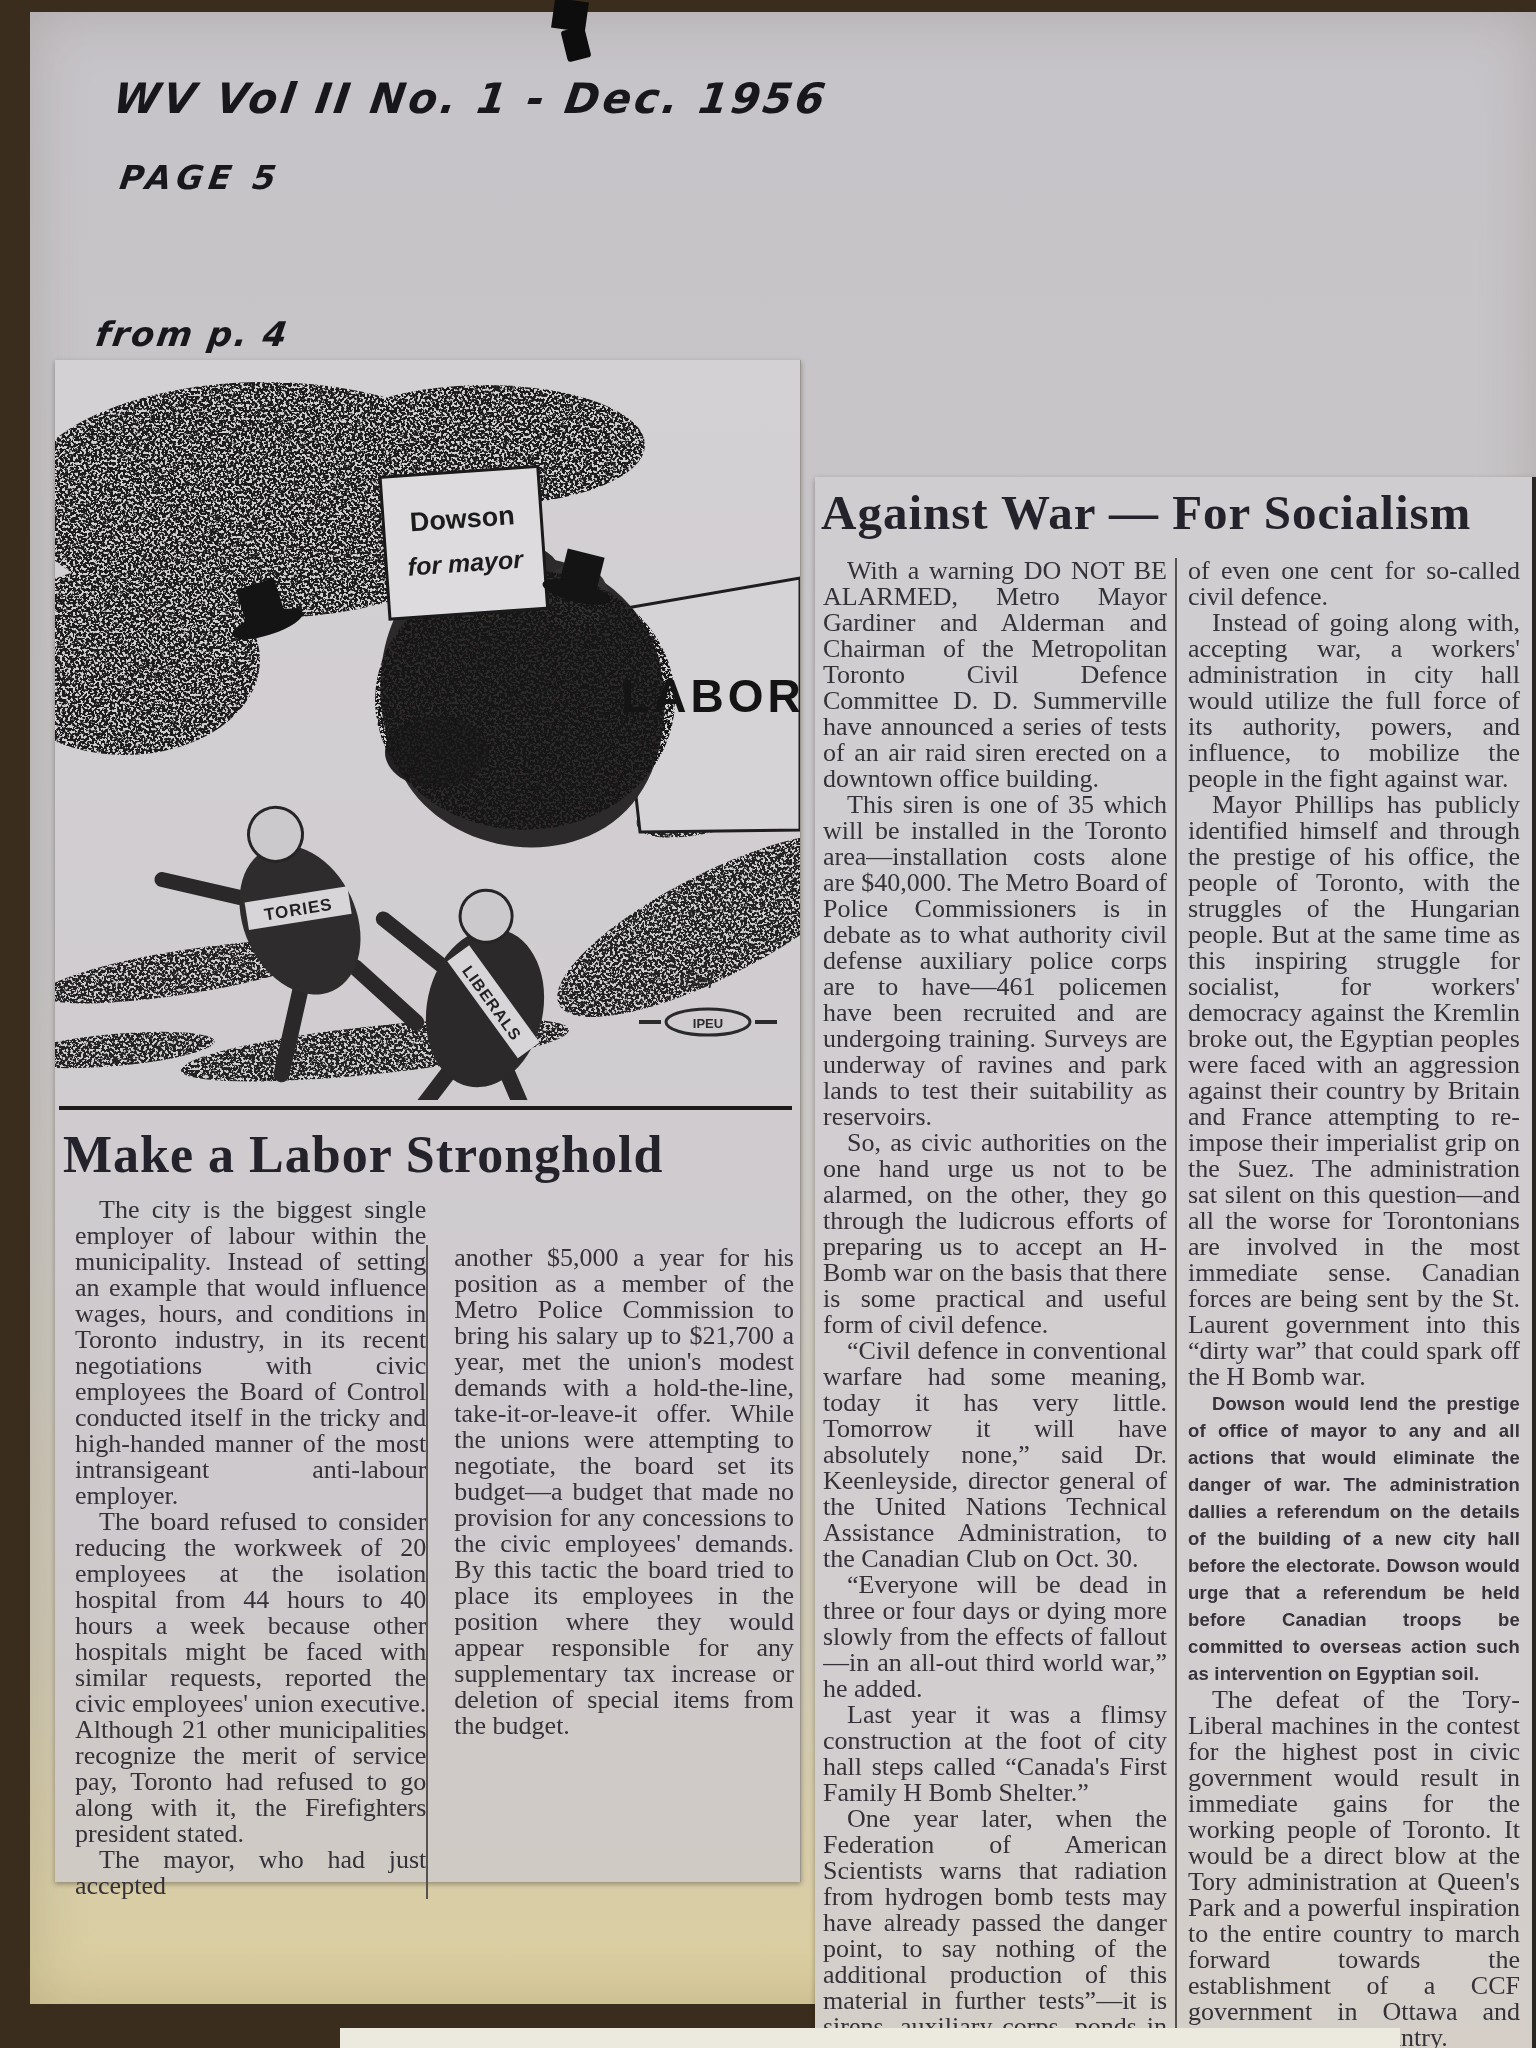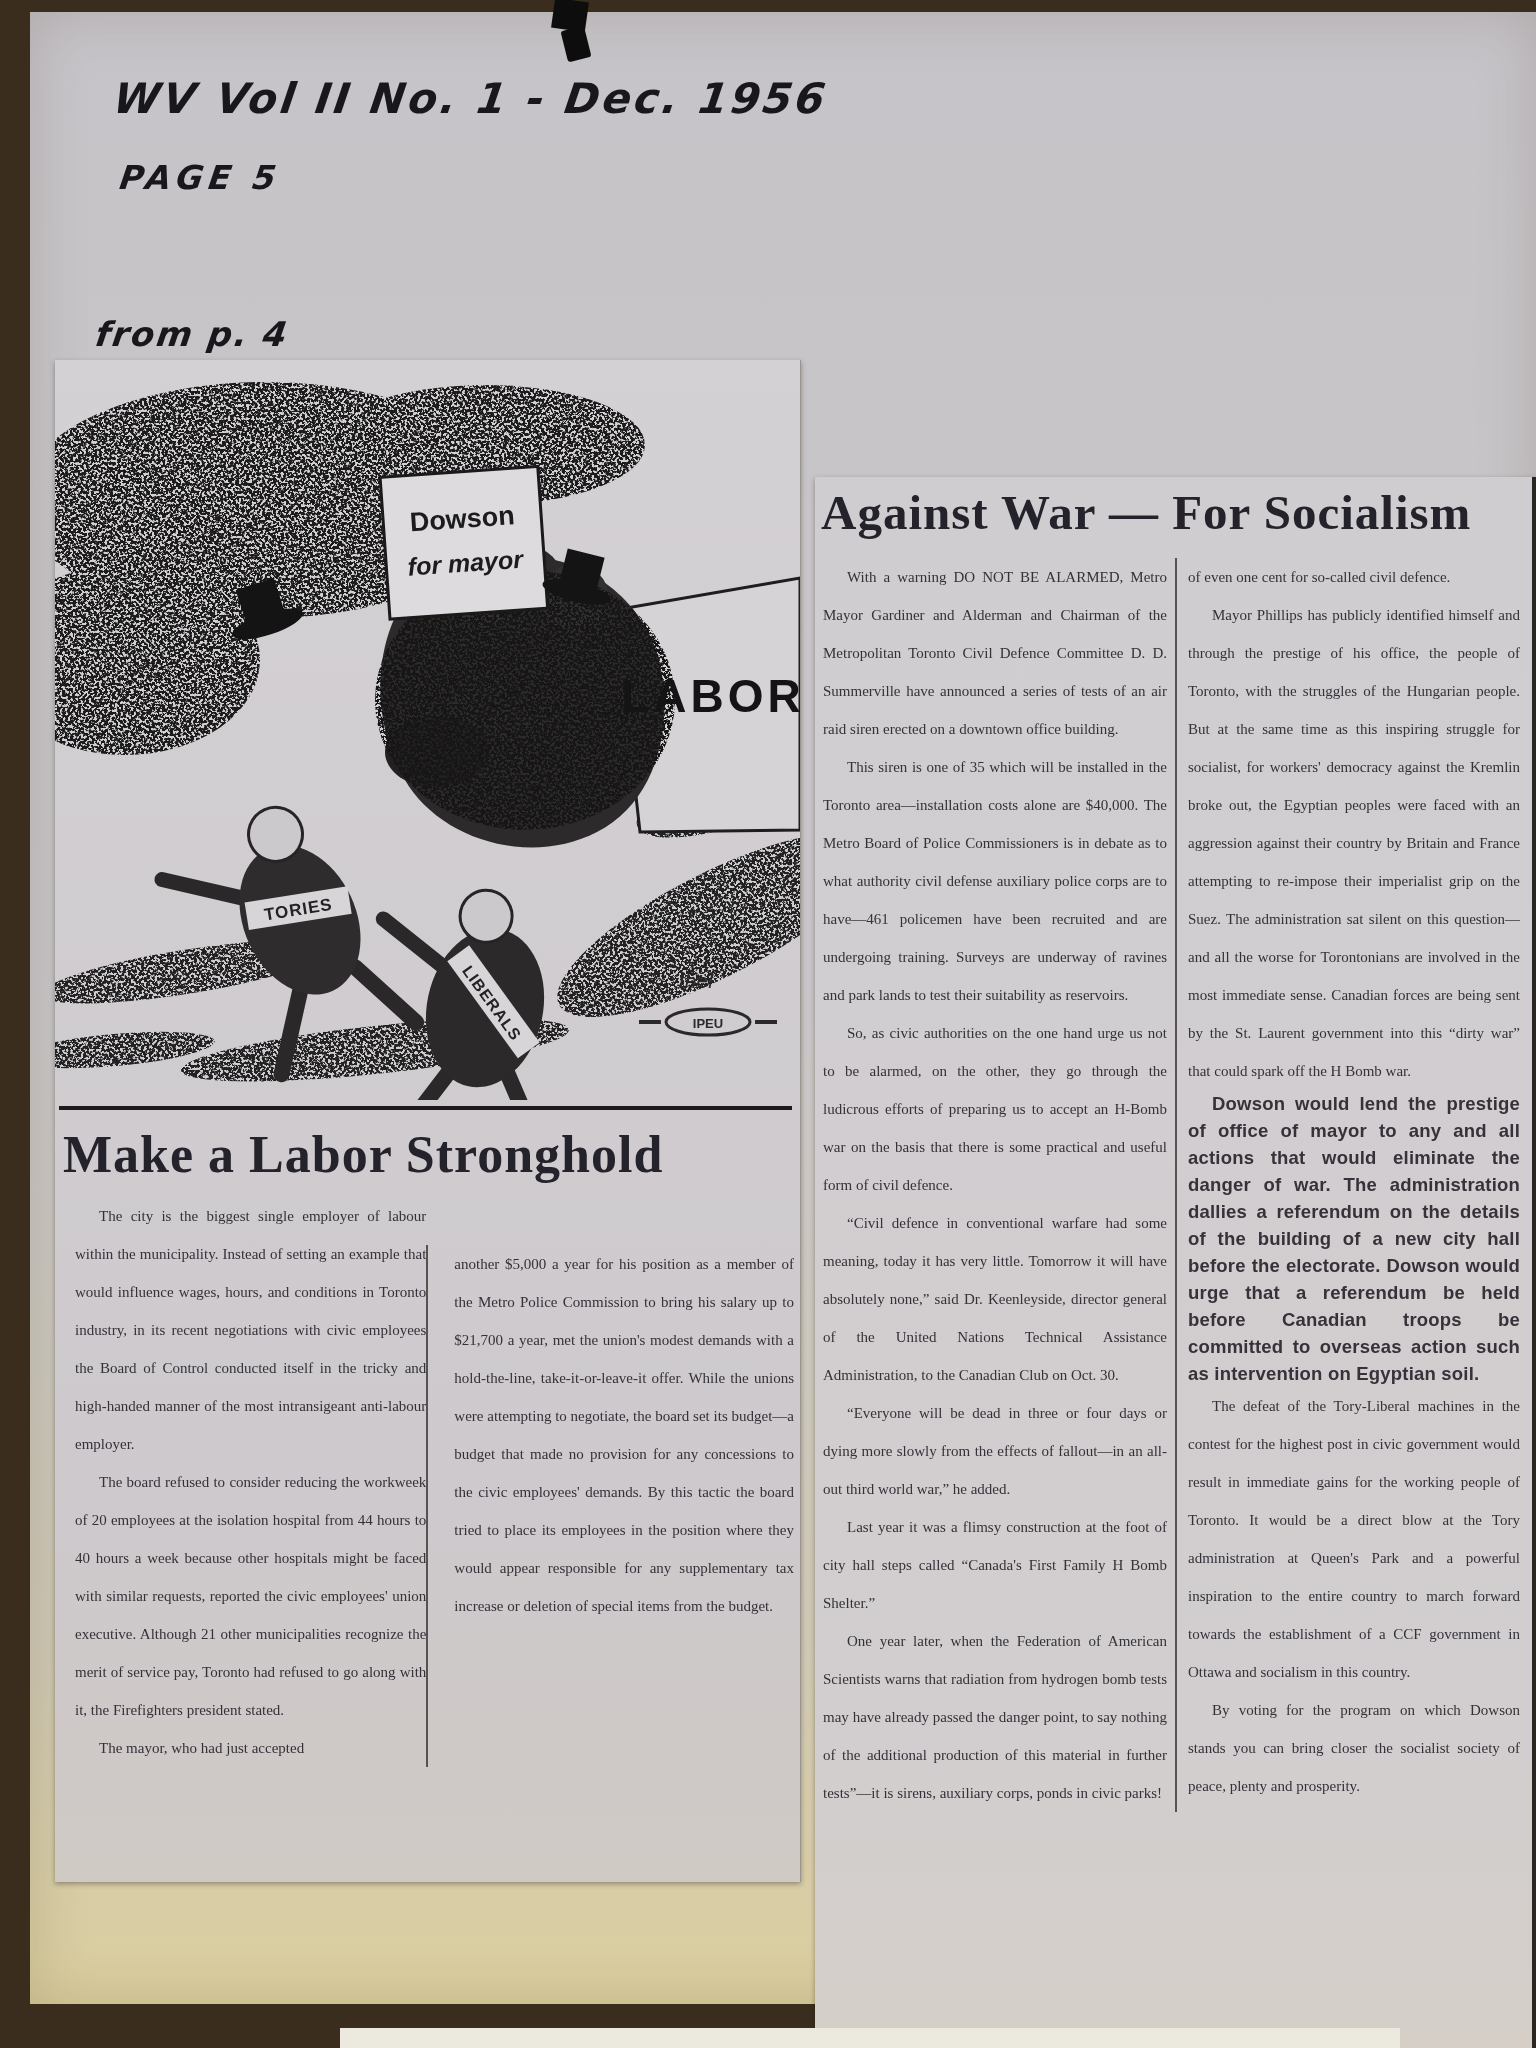--- a/index.html
+++ b/index.html
@@ -55,21 +55,21 @@
   }
   .right-clipping .headline{margin:10px 2px 14px 6px;font-size:49px;}
   .cols{display:flex;padding:6px 6px 0 8px;}
   .col{overflow:hidden;}
   .left-clipping .col1{width:362px;margin-left:12px;}
   .left-clipping .col2{width:350px;border-left:2px solid #55524f;padding-left:26px;margin-top:48px;}
   .right-clipping .col1{width:344px;padding-right:8px;}
   .right-clipping .col2{width:332px;border-left:2px solid #55524f;padding-left:11px;}
   .col p{
     margin:0;padding:0;
-    font-size:15px;line-height:38px;
+    font-size:26px;line-height:26px;
     color:#343139;
     text-align:justify;
     text-indent:24px;
   }
   .col p.cont{text-indent:0;}
   .col p.gothic{
     font-family:"Liberation Sans", sans-serif;
     font-weight:700;font-size:18.5px;line-height:27px;
     color:#35323a;letter-spacing:0.2px;
   }
@@ -201,20 +201,21 @@
           <p>With a warning DO NOT BE ALARMED, Metro Mayor Gardiner and Alderman and Chairman of the Metropolitan Toronto Civil Defence Committee D. D. Summerville have announced a series of tests of an air raid siren erected on a downtown office building.</p>
           <p>This siren is one of 35 which will be installed in the Toronto area—installation costs alone are $40,000. The Metro Board of Police Commissioners is in debate as to what authority civil defense auxiliary police corps are to have—461 policemen have been recruited and are undergoing training. Surveys are underway of ravines and park lands to test their suitability as reservoirs.</p>
           <p>So, as civic authorities on the one hand urge us not to be alarmed, on the other, they go through the ludicrous efforts of preparing us to accept an H-Bomb war on the basis that there is some practical and useful form of civil defence.</p>
           <p>“Civil defence in conventional warfare had some meaning, today it has very little. Tomorrow it will have absolutely none,” said Dr. Keenleyside, director general of the United Nations Technical Assistance Administration, to the Canadian Club on Oct. 30.</p>
           <p>“Everyone will be dead in three or four days or dying more slowly from the effects of fallout—in an all-out third world war,” he added.</p>
           <p>Last year it was a flimsy construction at the foot of city hall steps called “Canada's First Family H Bomb Shelter.”</p>
           <p>One year later, when the Federation of American Scientists warns that radiation from hydrogen bomb tests may have already passed the danger point, to say nothing of the additional production of this material in further tests”—it is sirens, auxiliary corps, ponds in civic parks!</p>
         </div>
         <div class="col col2">
           <p class="cont">of even one cent for so-called civil defence.</p>
+          <p>Instead of going along with, accepting war, a workers' administration in city hall would utilize the full force of its authority, powers, and influence, to mobilize the people in the fight against war.</p>
           <p>Mayor Phillips has publicly identified himself and through the prestige of his office, the people of Toronto, with the struggles of the Hungarian people. But at the same time as this inspiring struggle for socialist, for workers' democracy against the Kremlin broke out, the Egyptian peoples were faced with an aggression against their country by Britain and France attempting to re-impose their imperialist grip on the Suez. The administration sat silent on this question—and all the worse for Torontonians are involved in the most immediate sense. Canadian forces are being sent by the St. Laurent government into this “dirty war” that could spark off the H Bomb war.</p>
           <p class="gothic">Dowson would lend the prestige of office of mayor to any and all actions that would eliminate the danger of war. The administration dallies a referendum on the details of the building of a new city hall before the electorate. Dowson would urge that a referendum be held before Canadian troops be committed to overseas action such as intervention on Egyptian soil.</p>
           <p>The defeat of the Tory-Liberal machines in the contest for the highest post in civic government would result in immediate gains for the working people of Toronto. It would be a direct blow at the Tory administration at Queen's Park and a powerful inspiration to the entire country to march forward towards the establishment of a CCF government in Ottawa and socialism in this country.</p>
           <p>By voting for the program on which Dowson stands you can bring closer the socialist society of peace, plenty and prosperity.</p>
         </div>
       </div>
     </div>
 
   </div>
 

